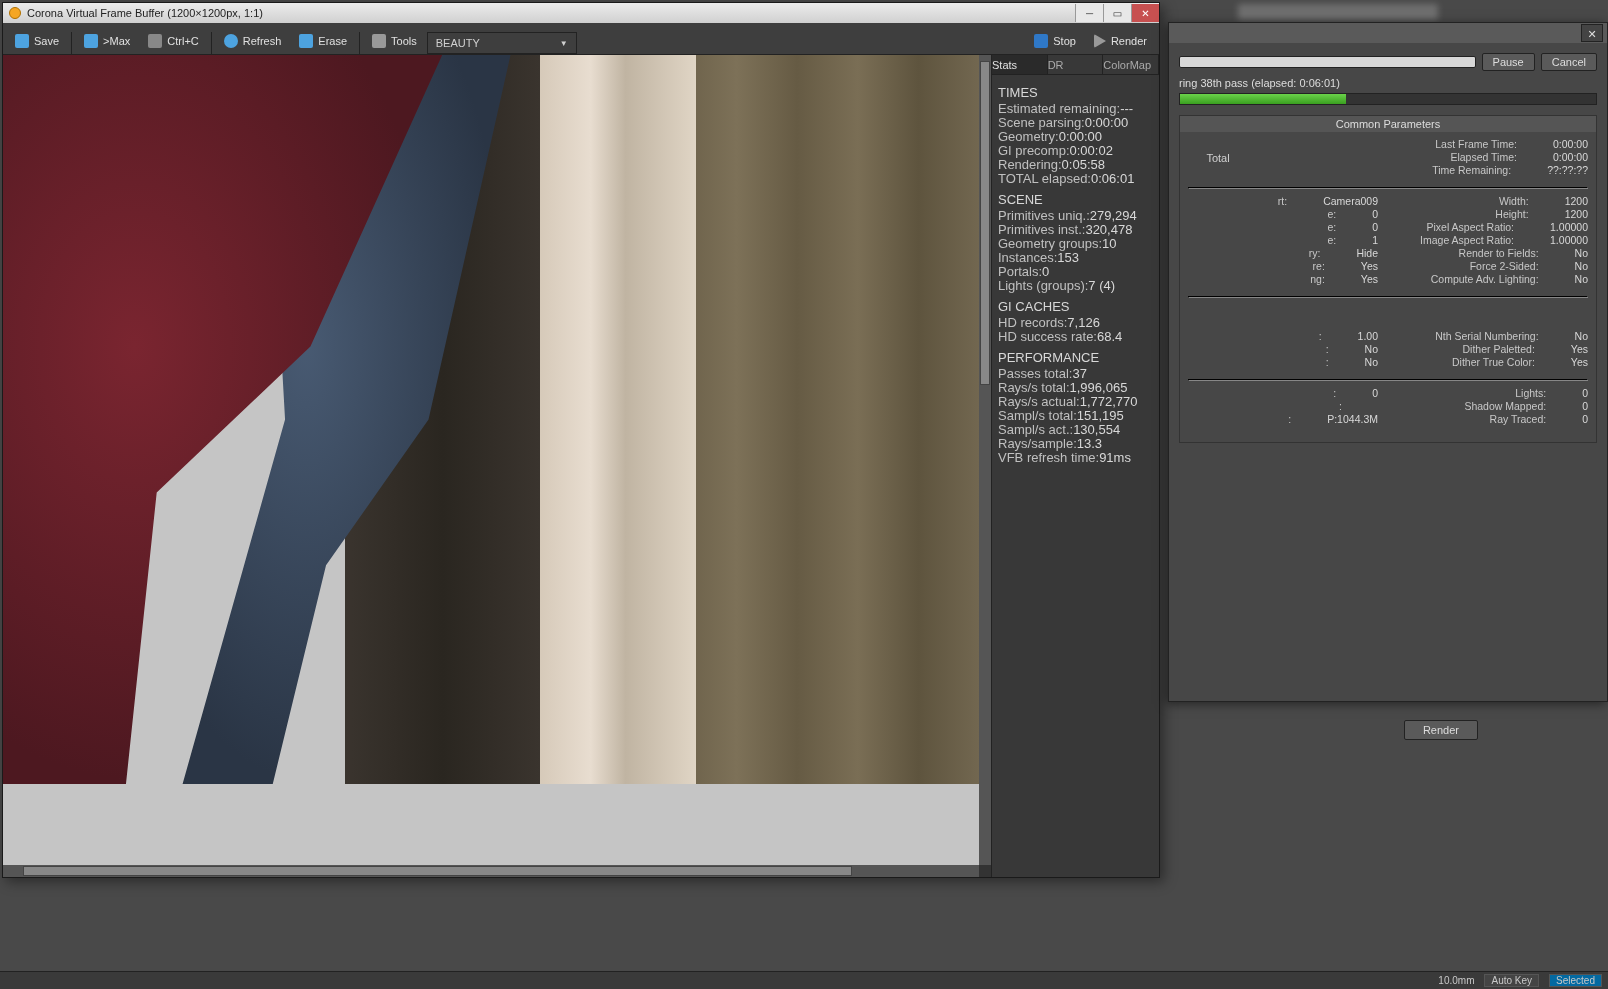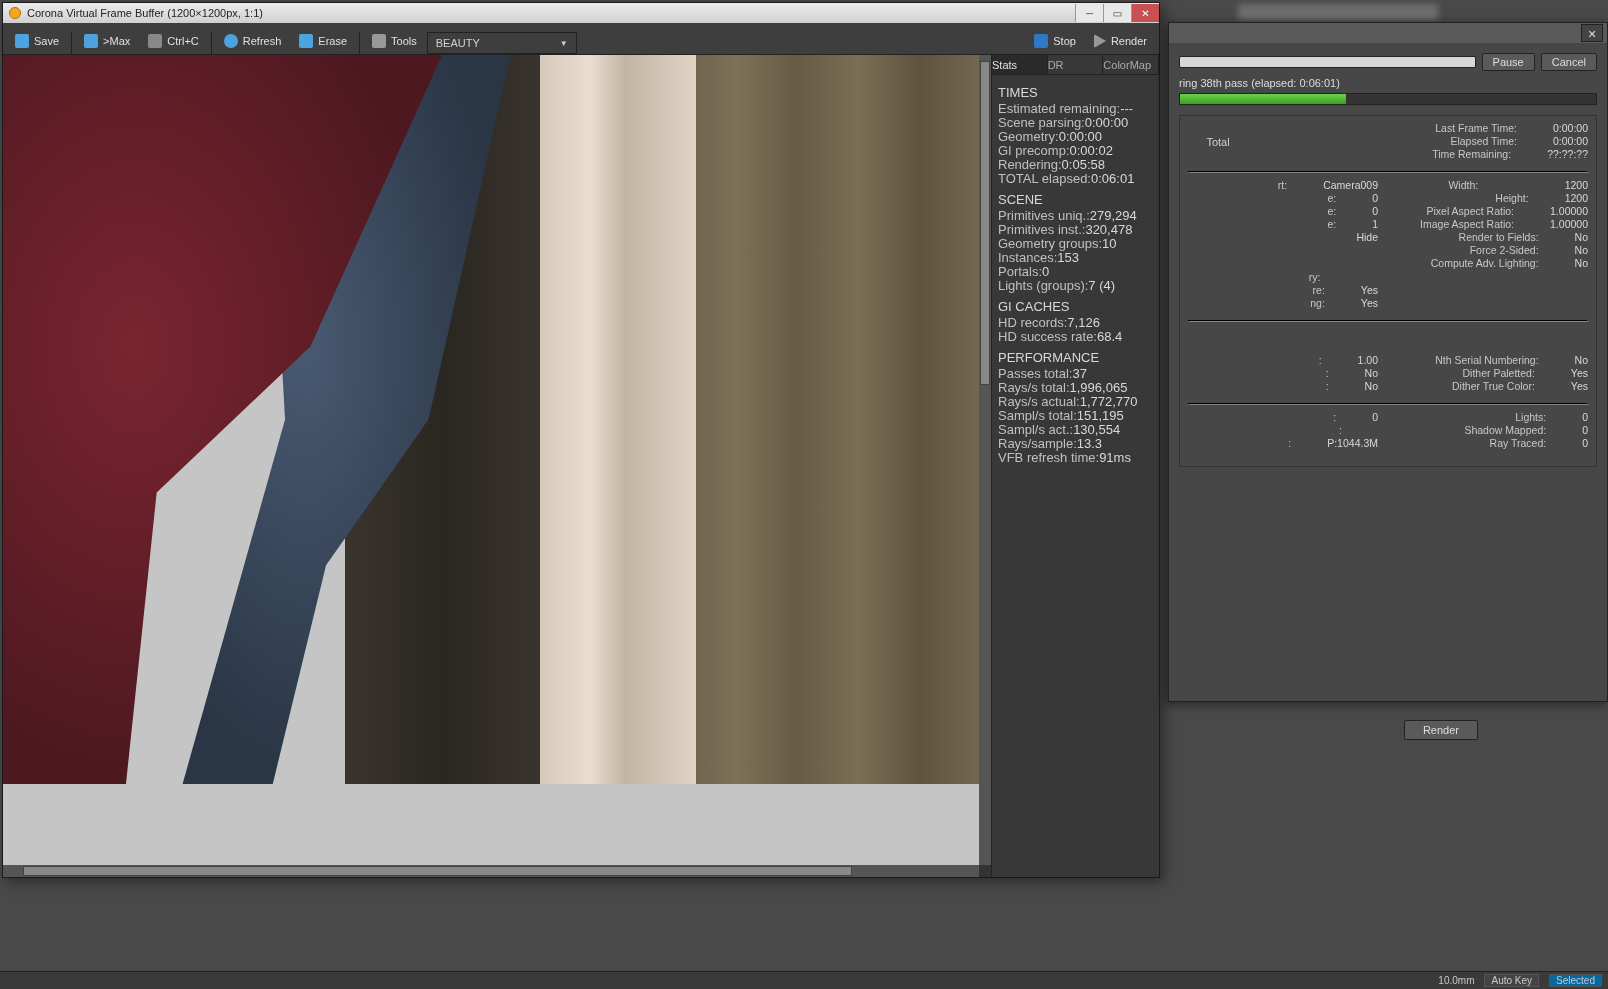--- a/index.html
+++ b/index.html
@@ -273,20 +273,21 @@
       <div class="dlg-progress"></div>
       <div class="dlg-btn">Pause</div>
       <div class="dlg-btn">Cancel</div>
     </div>
     <div class="pass-label">ring 38th pass (elapsed: 0:06:01)</div>
     <div class="pass-bar">
         <div class="pass-fill"></div>
       </div>
 
     <div class="rollout">
+      <div class="rollout-header">Common Parameters</div>
       <div class="rollout-body">
 
         <div class="param-section">
           <div style="display:flex; align-items:flex-start;">
             <div style="width:60px; padding-top:14px; text-align:center;">Total</div>
             <div style="flex:1;" id="total-rows">
                 <div class="param-row">
                   <span class="pk" style="flex: 1 1 0%;">Last Frame Time:</span>
                   <span class="pv">0:00:00</span>
                 </div>
@@ -315,35 +316,35 @@
               </div>
               <div class="param-row">
                 <span class="pk" style="flex: 1 1 0%;">e:</span>
                 <span class="pv">0</span>
               </div>
               <div class="param-row">
                 <span class="pk" style="flex: 1 1 0%;">e:</span>
                 <span class="pv">1</span>
               </div>
               <div class="param-row">
-                <span class="pk" style="flex: 1 1 0%; margin-top: 40px;">ry:</span>
+                <span class="pk" style="flex: 1 1 0%;">ry:</span>
                 <span class="pv">Hide</span>
               </div>
               <div class="param-row">
                 <span class="pk" style="flex: 1 1 0%;">re:</span>
                 <span class="pv">Yes</span>
               </div>
               <div class="param-row">
                 <span class="pk" style="flex: 1 1 0%;">ng:</span>
                 <span class="pv">Yes</span>
               </div>
             </div>
           <div class="col" id="b2-right">
               <div class="param-row">
-                <span class="pk" style="flex: 1 1 0%; text-align: center;">Width:</span>
+                <span class="pk" style="flex: 1 1 0%;">Width:</span>
                 <span class="pv">1200</span>
               </div>
               <div class="param-row">
                 <span class="pk" style="flex: 1 1 0%;">Height:</span>
                 <span class="pv">1200</span>
               </div>
               <div class="param-row">
                 <span class="pk" style="flex: 1 1 0%;">Pixel Aspect Ratio:</span>
                 <span class="pv">1.00000</span>
               </div>

